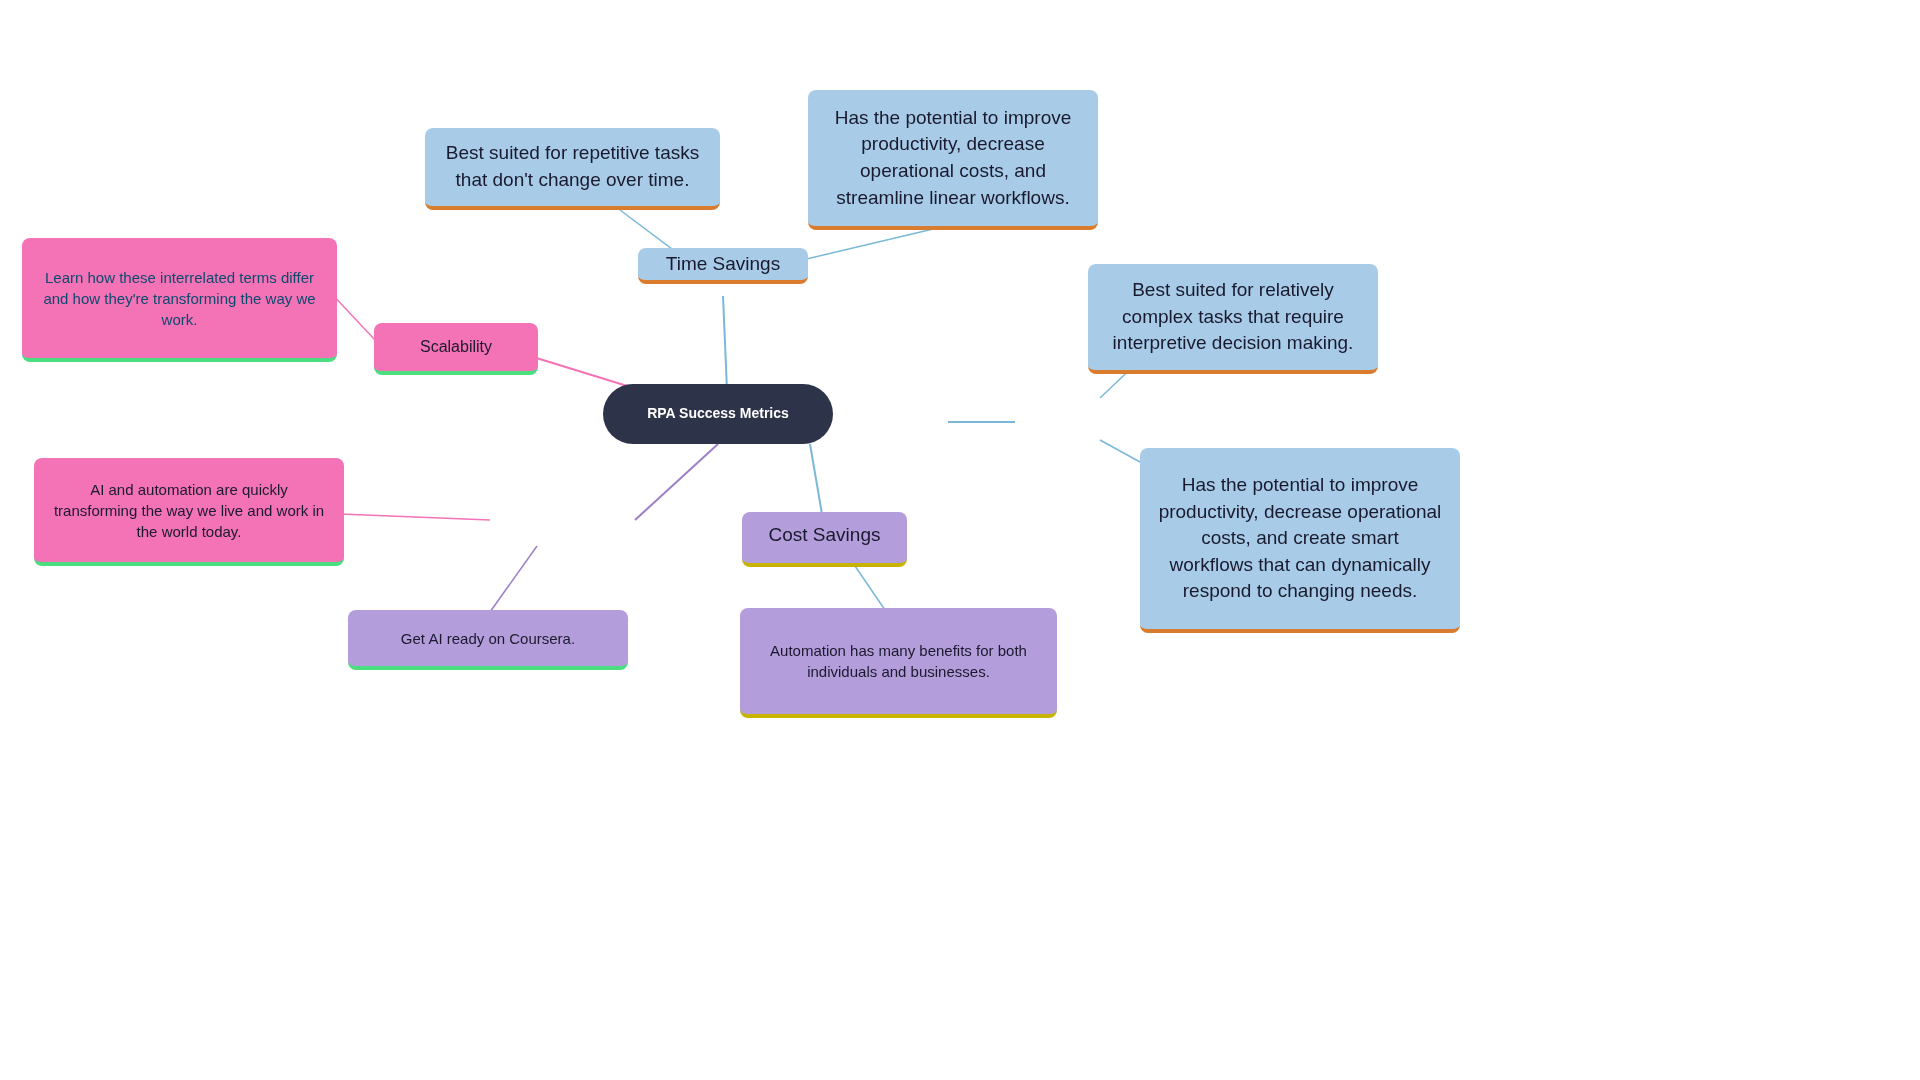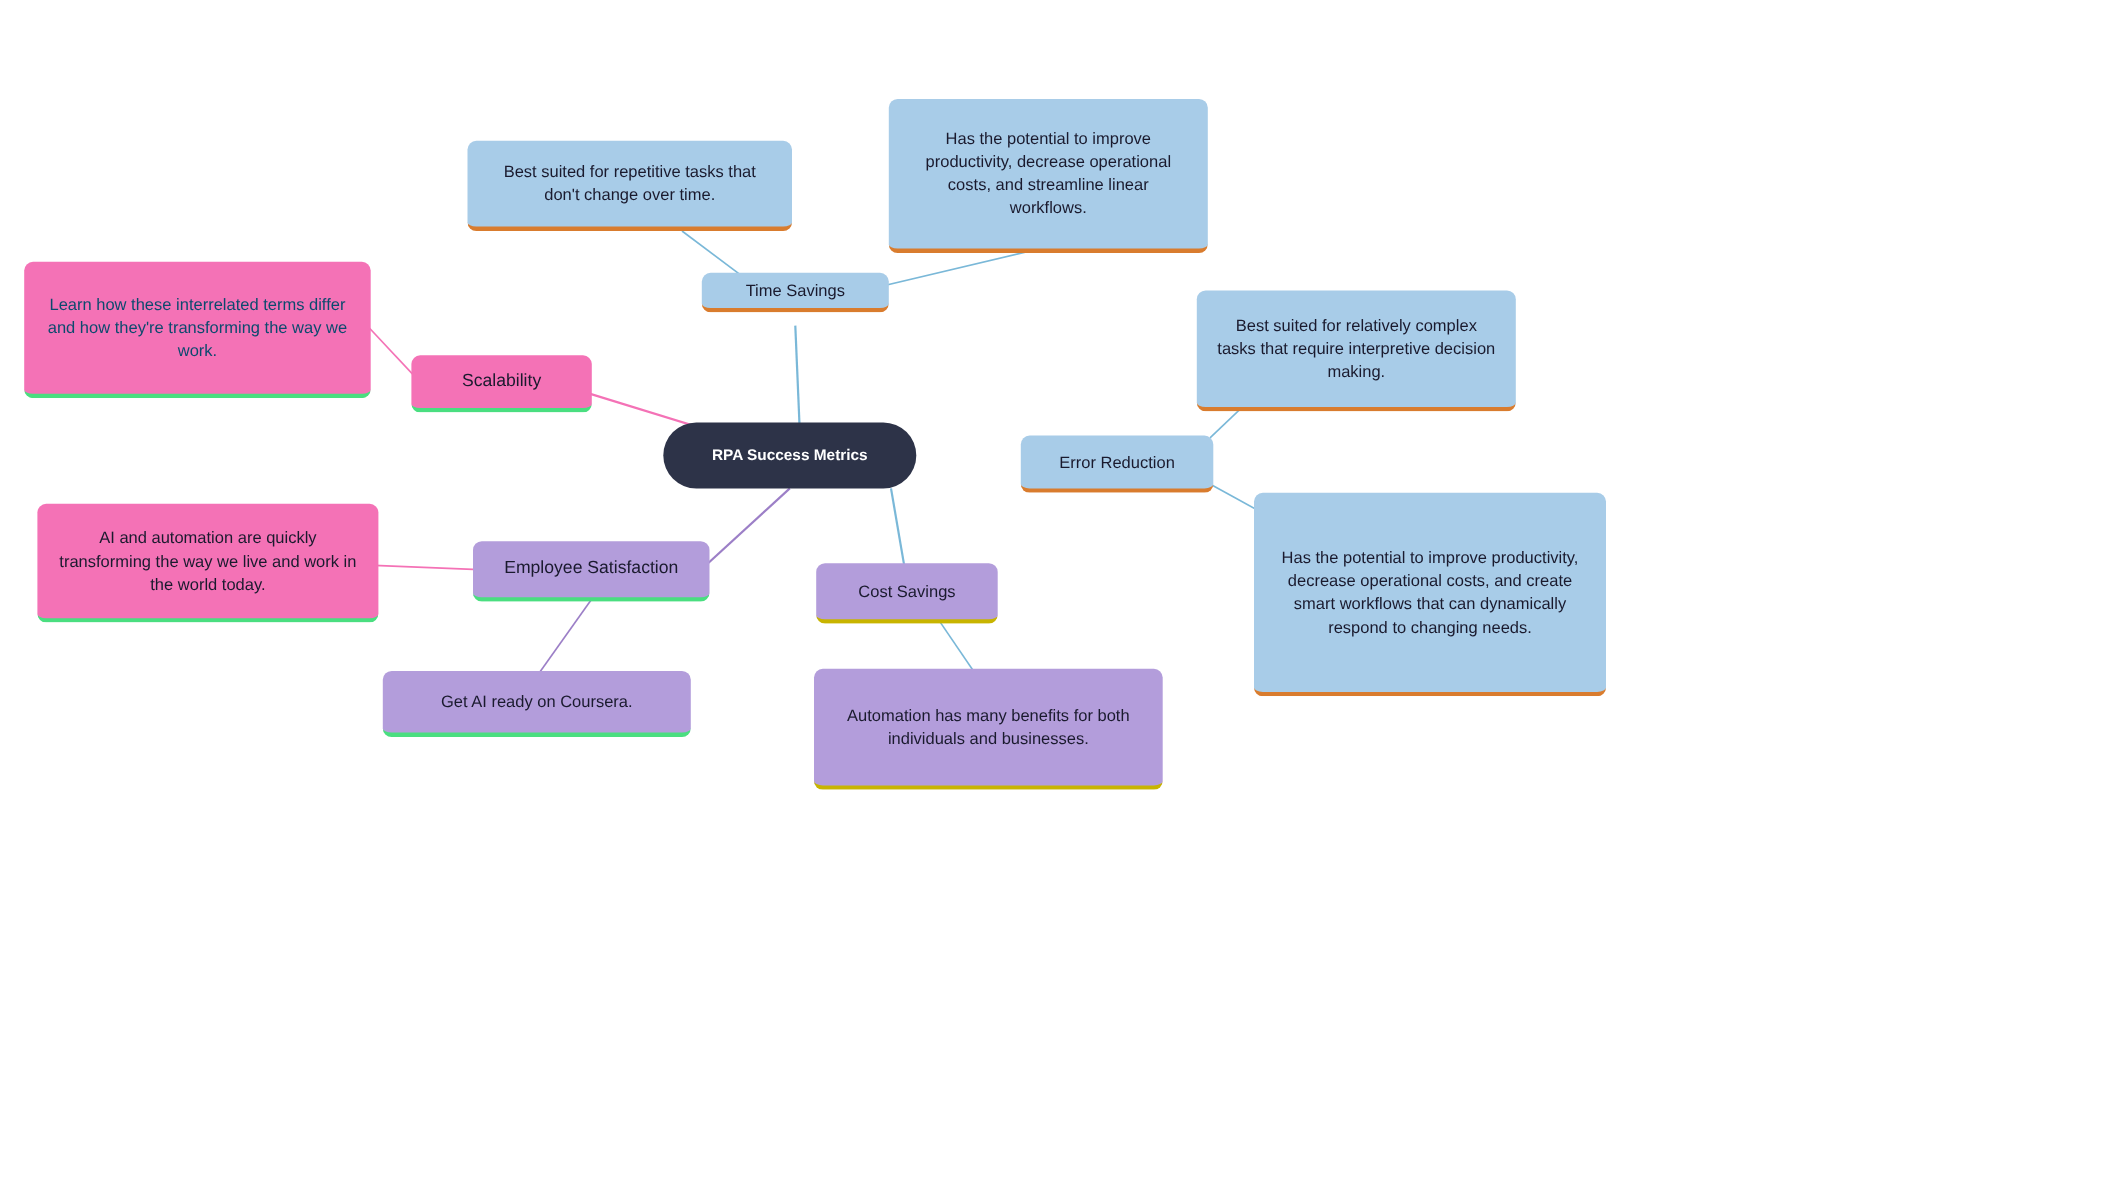--- a/index.html
+++ b/index.html
@@ -23,21 +23,21 @@
       height: 1080px;
       pointer-events: none;
       z-index: 1;
     }
     .node {
       position: absolute;
       z-index: 2;
       border-radius: 8px;
       padding: 14px 18px;
       text-align: center;
-      font-size: 15px;
+      font-size: 19px;
       line-height: 1.4;
     }
     .node-center {
       background: #2d3348;
       color: #ffffff;
       border-radius: 40px;
       font-size: 14px;
       font-weight: 600;
       padding: 18px 36px;
       white-space: nowrap;
@@ -105,27 +105,21 @@
   </div>
 
   <div class="node node-blue" style="left: 638px; top: 248px; width: 170px; height: 36px; display:flex; align-items:center; justify-content:center;text-align:right;">
     <span>Time Savings</span>
   </div>
 
   <div class="node node-pink" style="left: 374px; top: 323px; width: 164px; height: 52px; display:flex; align-items:center; justify-content:center;">
     <span>Scalability</span>
   </div>
 
-  <div class="node node-blue" style="left: 928px; top: 396px; width: 175px; height: 52px; display:flex; align-items:center; justify-content:center;">
-    <span>Error Reduction</span>
-  </div>
 
-  <div class="node node-purple" style="left: 430px; top: 492px; width: 215px; height: 55px; display:flex; align-items:center; justify-content:center;">
-    <span>Employee Satisfaction</span>
-  </div>
 
   <div class="node node-purple-desc" style="left: 742px; top: 512px; width: 165px; height: 55px; display:flex; align-items:flex-end; justify-content:center; background:#b39ddb; border-bottom:4px solid #c8b400;">
     <span>Cost Savings</span>
   </div>
 
   <div class="node node-blue" style="left: 425px; top: 128px; width: 295px; height: 82px; display:flex; align-items:center; justify-content:flex-end;">
     <span>Best suited for repetitive tasks that don't change over time.</span>
   </div>
 
   <div class="node node-blue" style="left: 808px; top: 90px; width: 290px; height: 140px; display:flex; align-items:center; justify-content:center;">

